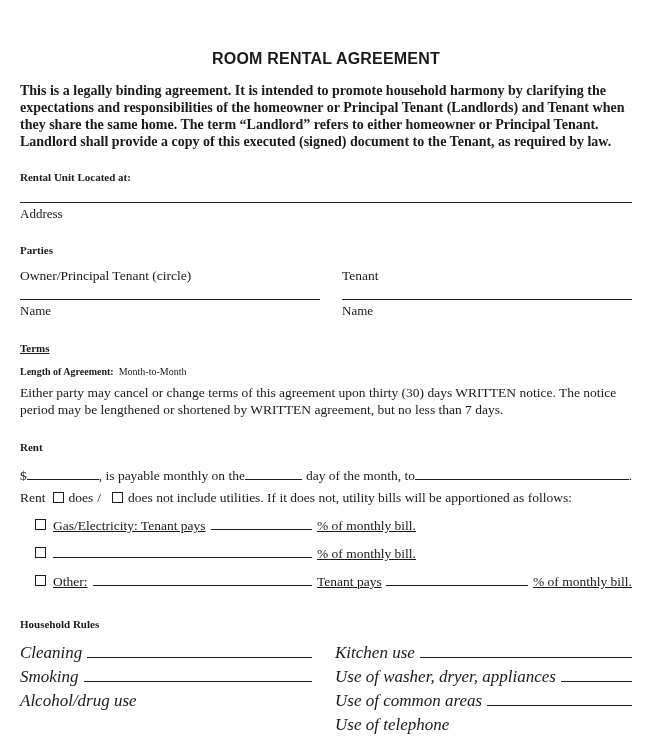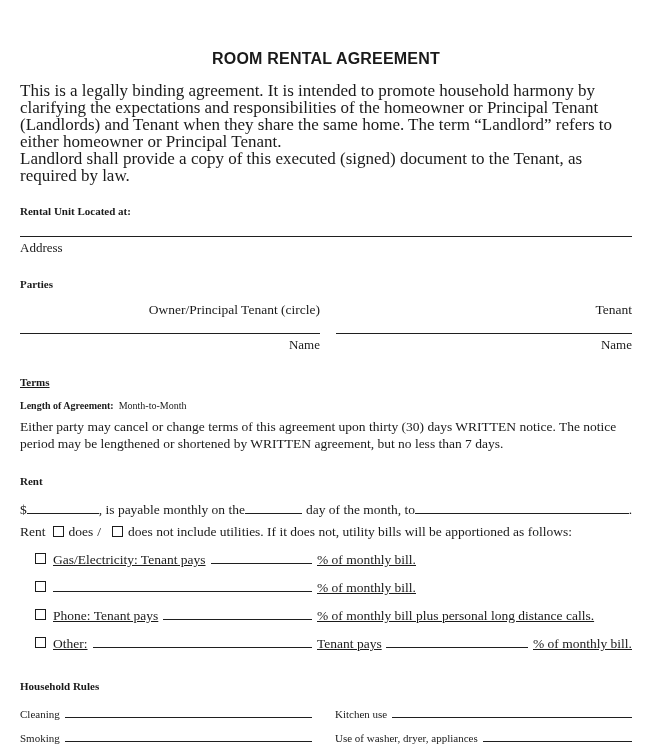--- a/index.html
+++ b/index.html
@@ -6,35 +6,35 @@
   body{
     width:654px;height:754px;background:#ffffff;overflow:hidden;
     font-family:"Liberation Serif",serif;color:#1a1a1a;
   }
   .page{padding:0 22px 0 20px;}
 
   .title{
     font-family:"Liberation Sans",sans-serif;font-weight:bold;
     font-size:16px;text-align:center;margin-top:50px;letter-spacing:.2px;
   }
-  .intro{font-size:17px;line-height:17px;margin-top:14px;}
+  .intro{font-size:14px;line-height:17px;margin-top:14px;font-weight:bold;}
   .intro .para2{display:block;}
 
   .sec{font-size:11px;font-weight:bold;line-height:20px;}
   .mt-rental{margin-top:17px;}
   .mt-parties{margin-top:19px;}
   .mt-terms{margin-top:20px;text-decoration:underline;}
   .mt-rent{margin-top:19px;}
   .mt-house{margin-top:24px;}
 
   .hline{border-bottom:1px solid #1f1f1f;height:0;}
   .addr-line{margin-top:15px;}
   .under-label{font-size:13px;margin-top:3px;line-height:15px;}
 
-  .cols{display:flex;gap:16px;text-align:right;}
+  .cols{display:flex;gap:22px;}
   .col-l{width:300px;flex:0 0 auto;}
   .col-r{flex:1;min-width:0;}
   .party-label{font-size:13.5px;margin-top:7px;line-height:17px;}
   .party-line{margin-top:15px;}
 
   .length-line{font-size:10px;margin-top:5px;line-height:18px;}
   .length-line .val{margin-left:5px;font-weight:normal;}
   .bodytext{font-size:13.5px;line-height:17px;margin-top:3px;}
 
   .flex-line{display:flex;align-items:baseline;font-size:13.5px;}
@@ -57,21 +57,21 @@
   .util-row{display:flex;align-items:baseline;font-size:13.5px;margin:12px 0 0 15px;text-decoration:underline;}
   .util-row .cb{margin-right:7px;flex:0 0 auto;}
   .util-left{display:flex;align-items:baseline;width:277px;flex:0 0 auto;}
   .util-left .lbl{margin-right:5px;white-space:nowrap;}
   .sfx{margin-left:5px;white-space:nowrap;}
   .mid{margin-left:5px;margin-right:4px;white-space:nowrap;}
 
   .rules{display:flex;gap:23px;margin-top:10px;}
   .rules .rcol-l{width:292px;flex:0 0 auto;}
   .rules .rcol-r{flex:1;min-width:0;}
-  .rule-row{display:flex;align-items:baseline;font-size:11px;line-height:17px;margin-bottom:7px;}
+  .rule-row{display:flex;align-items:baseline;font-size:17px;line-height:17px;margin-bottom:7px;font-style:italic;}
   .rule-row .rlbl{margin-right:5px;white-space:nowrap;}
 </style>
 </head>
 <body>
 
 <div class="page">
 
   <div class="title">ROOM RENTAL AGREEMENT</div>
 
   <div class="intro">
@@ -129,28 +129,20 @@
   </div>
 
   <div class="util-row">
     <span class="util-left">
       <span class="cb"></span>
       <span class="fillblank"></span>
     </span>
     <span class="sfx">% of monthly bill.</span>
   </div>
 
-  <div class="util-row">
-    <span class="util-left">
-      <span class="cb"></span>
-      <span class="lbl">Phone: Tenant pays</span>
-      <span class="fillblank"></span>
-    </span>
-    <span class="sfx">% of monthly bill plus personal long distance calls.</span>
-  </div>
 
   <div class="util-row">
     <span class="util-left">
       <span class="cb"></span>
       <span class="lbl">Other:</span>
       <span class="fillblank"></span>
     </span>
     <span class="mid">Tenant pays</span>
     <span class="fillblank"></span>
     <span class="sfx">% of monthly bill.</span>

